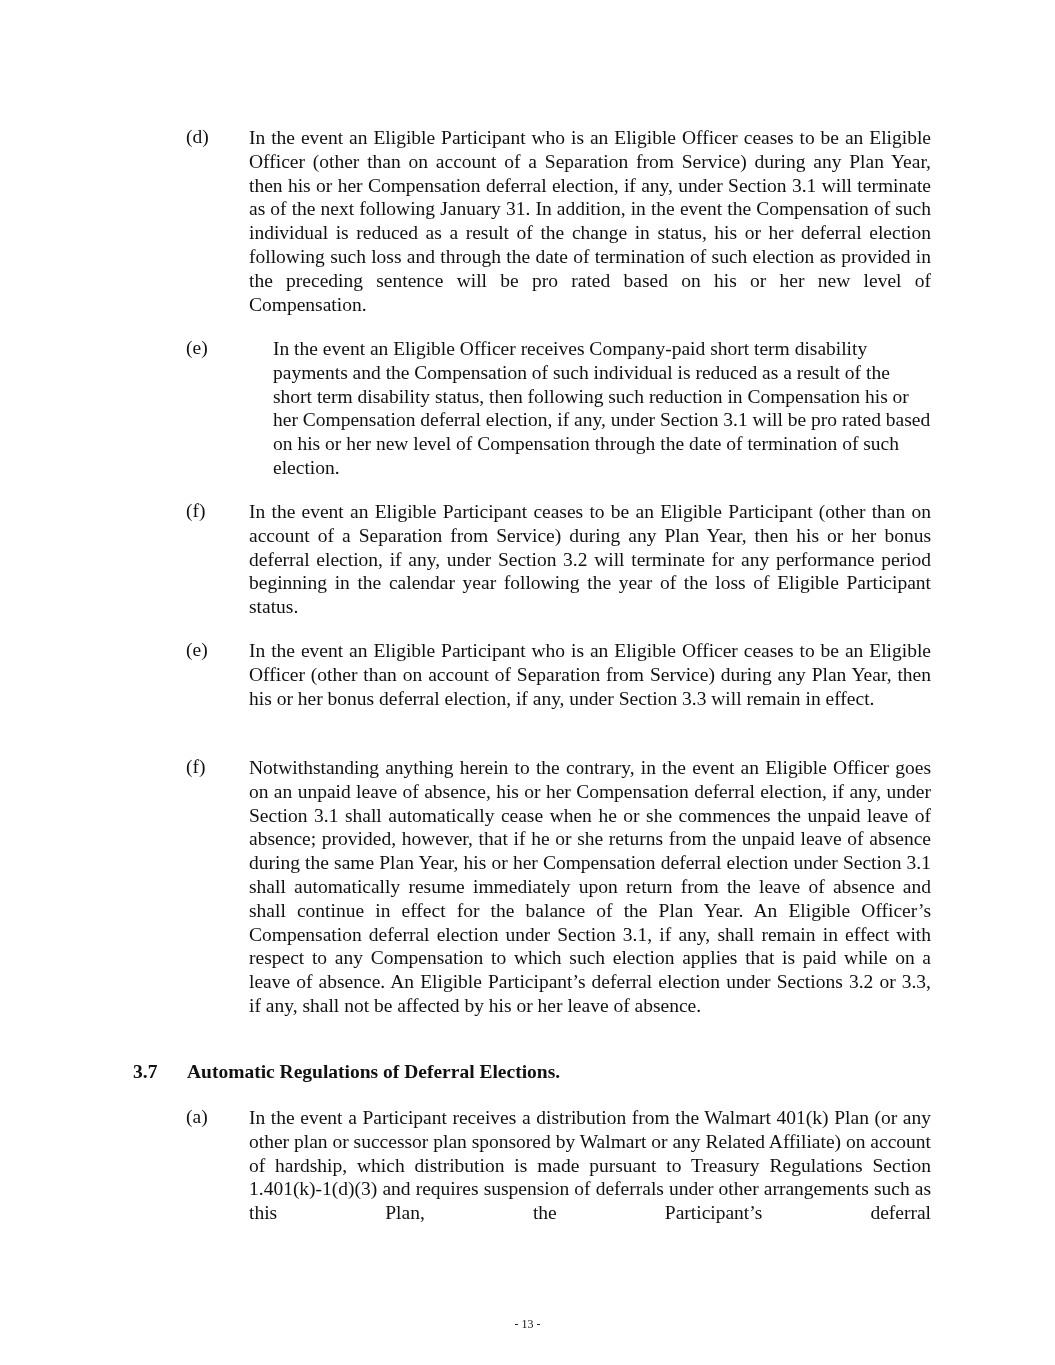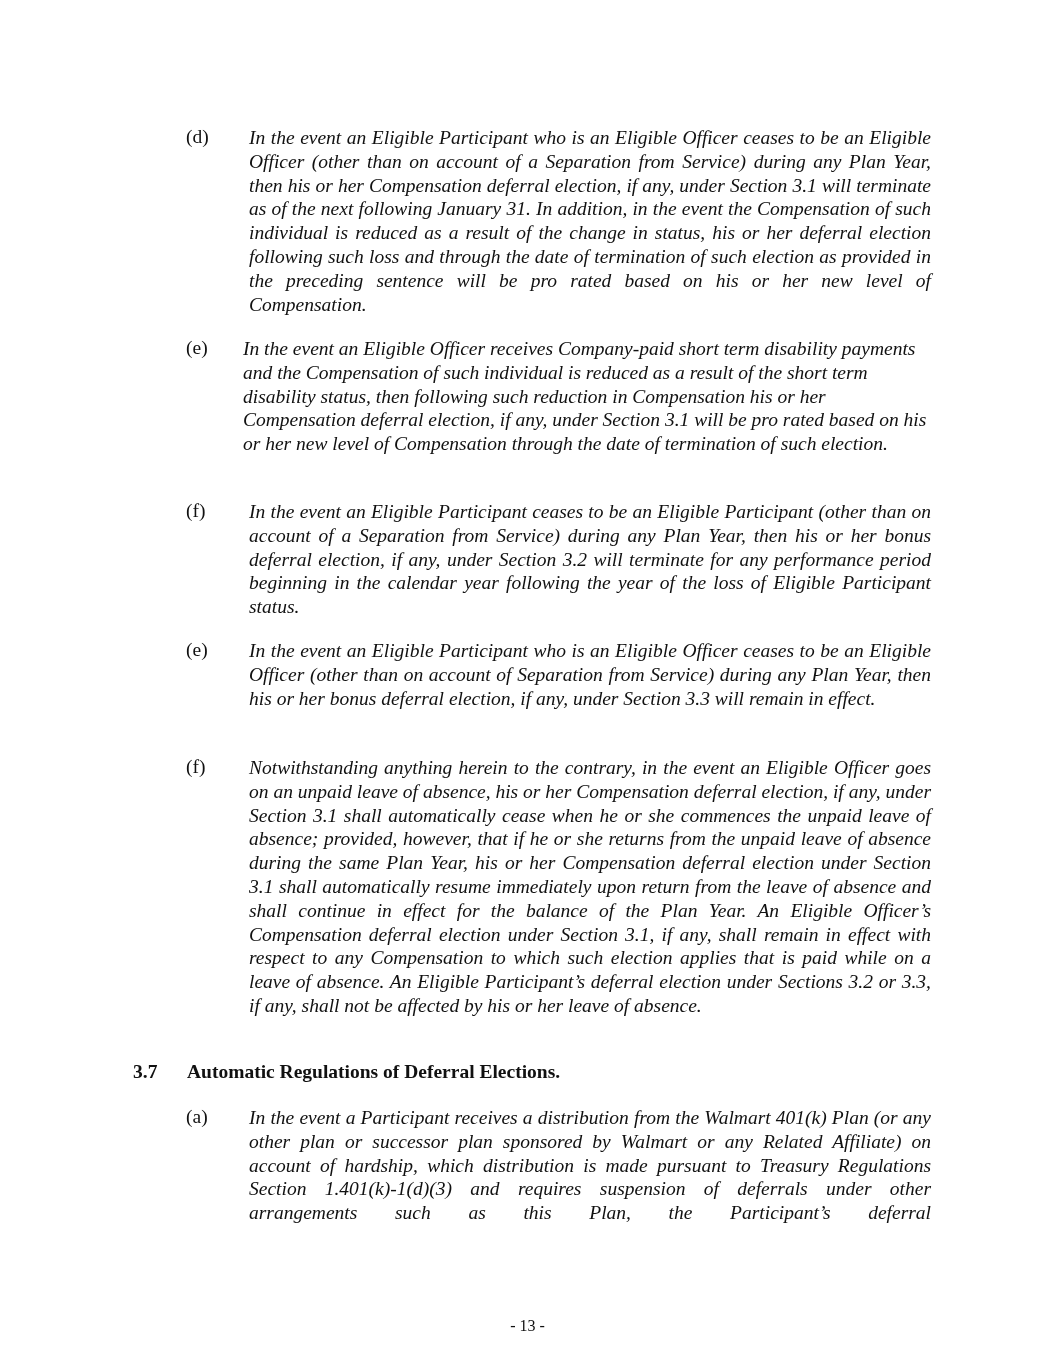--- a/index.html
+++ b/index.html
@@ -1,26 +1,26 @@
 <!DOCTYPE html>
 <html><head>
 <meta charset="utf-8">
 <style>
   html, body { margin: 0; padding: 0; background: #ffffff; }
   body { width: 1055px; height: 1365px; position: relative; overflow: hidden;
          font-family: "Liberation Serif", serif; color: #111; font-size: 19.5px; }
   .para { position: absolute; left: 186px; width: 745px; }
   .para .label { position: absolute; left: 0; top: 0; }
-  .para .body { margin-left: 63px; line-height: 23.8px; font-style: italic; }
+  .para .body { margin-left: 63px; line-height: 23.8px; }
   .para .body.just { text-align: justify; text-align-last: left; }
-  .para.e1 .body { margin-left: 57px; }
+  .para.e1 .body { margin-left: 87px; }
   .heading { position: absolute; left: 133px; top: 1061px; font-weight: bold; }
   .heading .num { position: absolute; left: 0; }
   .heading .title { position: absolute; left: 54px; white-space: nowrap; }
-  .footer { position: absolute; top: 1317px; left: 0; width: 1055px; text-align: center; font-size: 16px; }
+  .footer { position: absolute; top: 1317px; left: 0; width: 1055px; text-align: center; font-size: 12px; }
 </style>
 </head>
 <body>
 
 <div class="para" style="top:126px;">
   <span class="label">(d)</span>
   <div class="body just">In the event an Eligible Participant who is an Eligible Officer ceases to be an Eligible Officer (other than on account of a Separation from Service) during any Plan Year, then his or her Compensation deferral election, if any, under Section 3.1 will terminate as of the next following January 31.  In addition, in the event the Compensation of such individual is reduced as a result of the change in status, his or her deferral election following such loss and through the date of termination of such election as provided in the preceding sentence will be pro rated based on his or her new level of Compensation.</div>
 </div>
 
 <div class="para e1" style="top:337px;">

